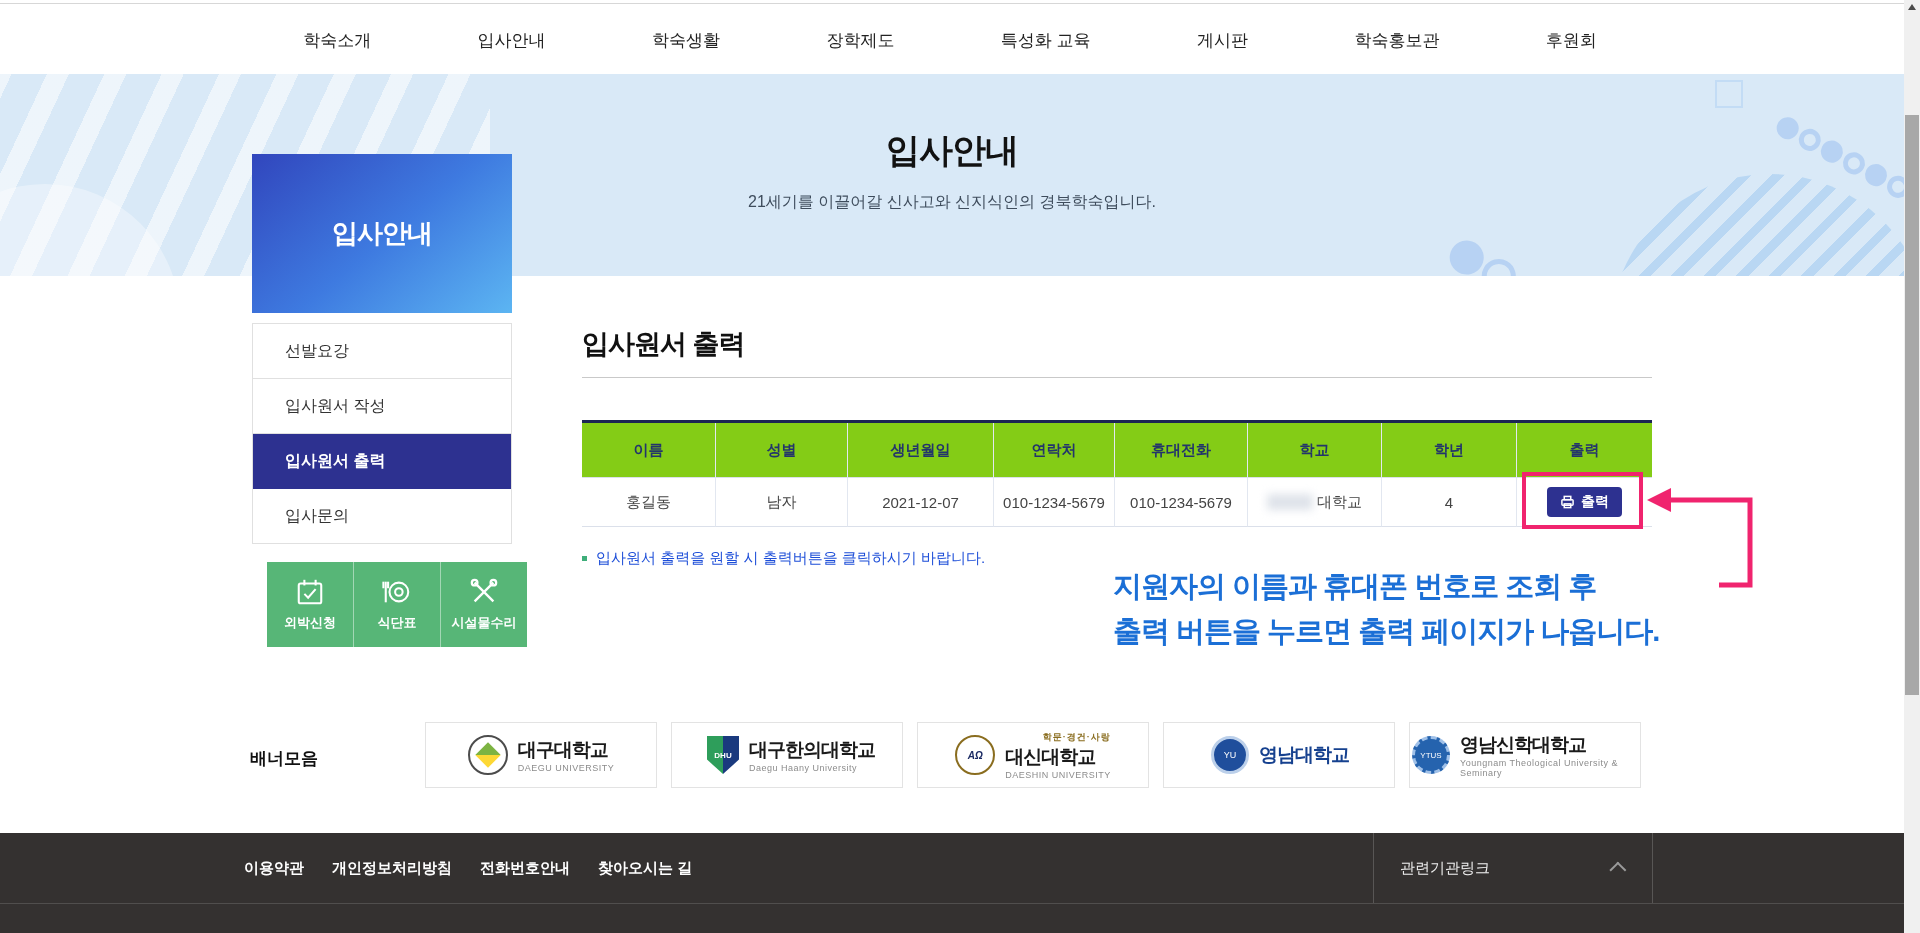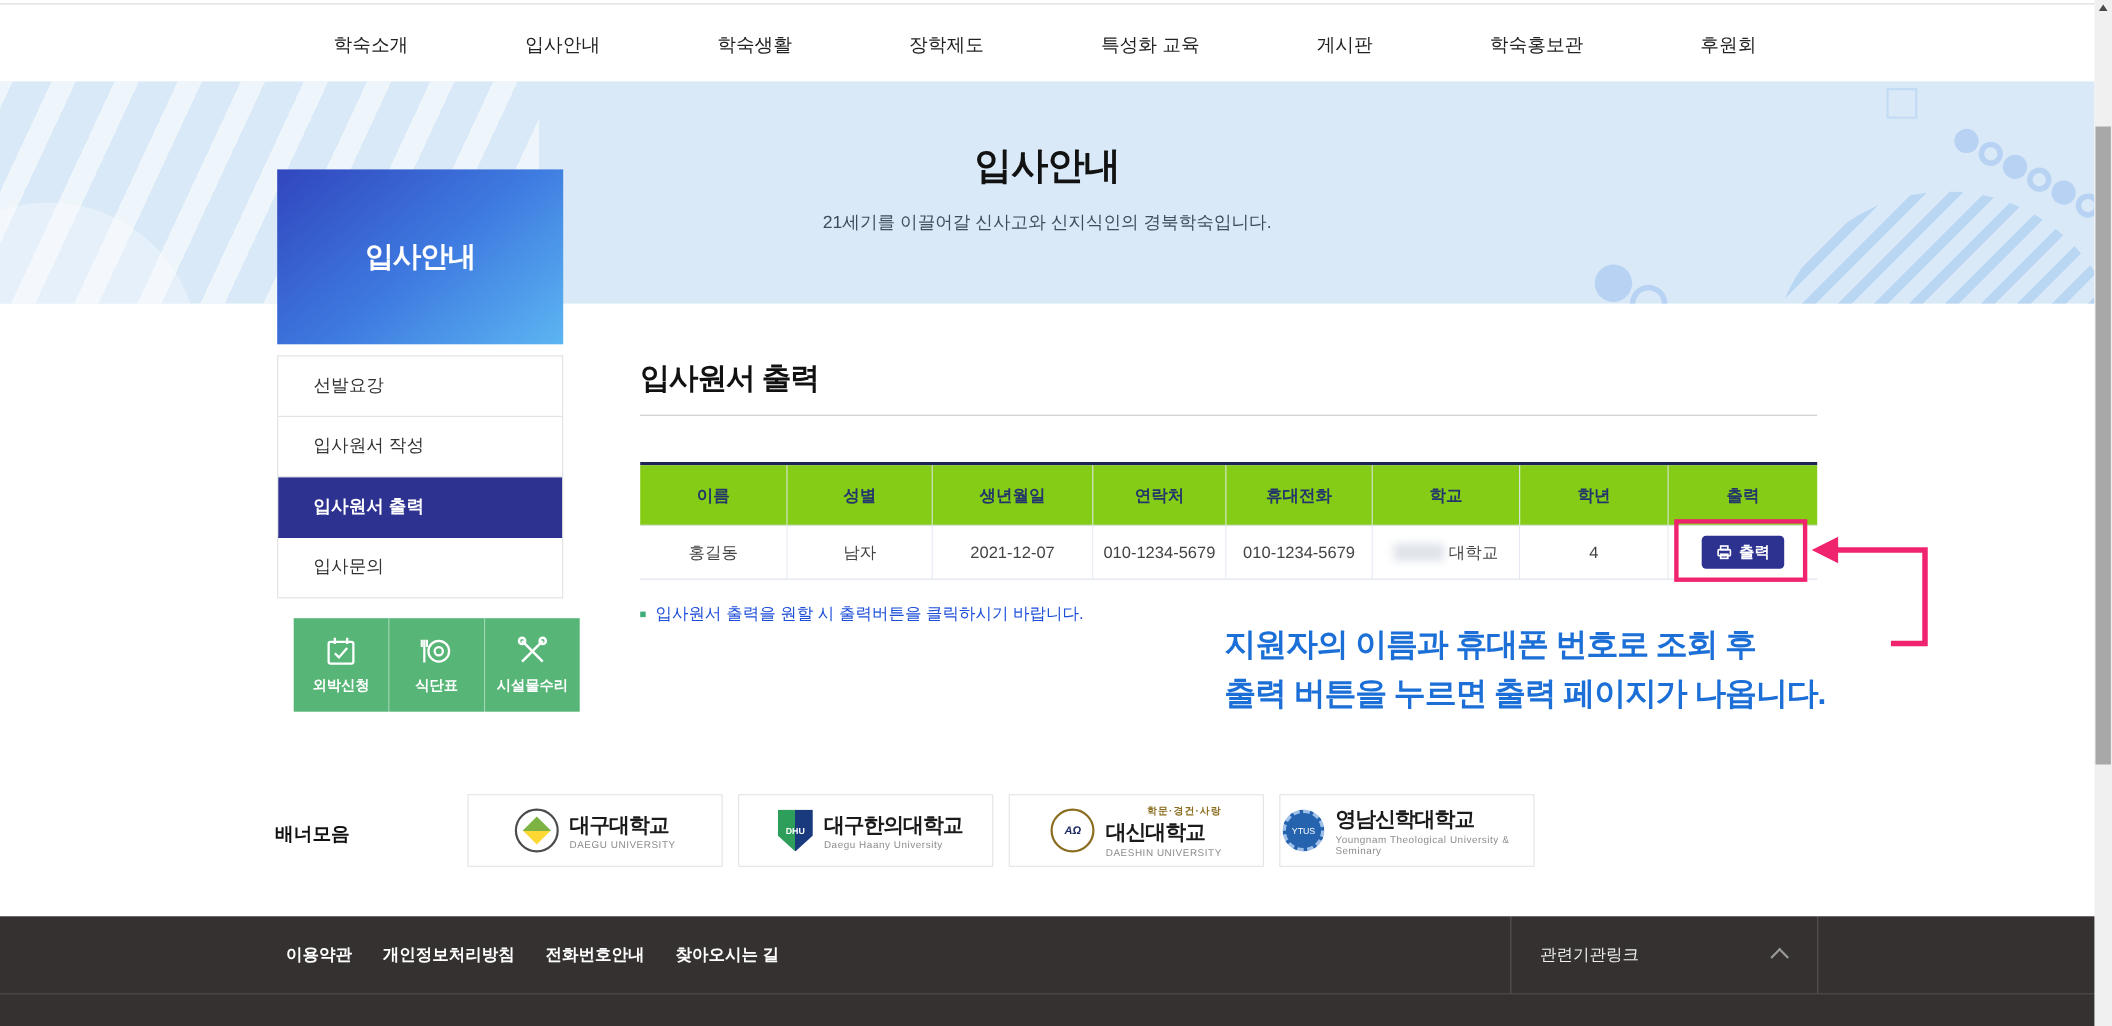--- a/index.html
+++ b/index.html
@@ -97,21 +97,21 @@
   .seal-gear { width:38px; height:38px; border-radius:50%; background:#2563ae; border:3px dashed #9fc0e8;
     display:flex; align-items:center; justify-content:center; color:#fff; font-size:8px; }
   .banner-texts { text-align:left; }
   .banner-top { font-size:9px; color:#8a6d1f; font-weight:700; letter-spacing:1px;text-align:right; }
   .banner-kr { font-size:19px; font-weight:800; color:#1a1a1a; letter-spacing:-1px; }
   .banner-kr.blue { color:#16418f; }
   .banner-en { font-size:9px; color:#8c8c8c; letter-spacing:.5px; }
 
   
   .footer { left:0; top:833px; width:1920px; height:100px; background:#343130; }
-  .footer-links { position:absolute; left:260px; top:0; height:70px; display:flex; align-items:center; gap:28px; }
+  .footer-links { position:absolute; left:244px; top:0; height:70px; display:flex; align-items:center; gap:28px; }
   .footer-link { color:#fff; font-size:15px; font-weight:700; cursor:pointer; white-space:nowrap; }
   .footer-line { position:absolute; left:0; top:70px; width:100%; height:1px; background:rgba(255,255,255,.14); }
   .related { position:absolute; left:1373px; top:0; width:280px; height:70px;
     border-left:1px solid rgba(255,255,255,.18); border-right:1px solid rgba(255,255,255,.18);
     display:flex; align-items:center; justify-content:space-between; padding:0 26px; cursor:pointer; }
   .related-label { color:#efefef; font-size:15px; font-weight:400; }
   .chevron-up { width:12px; height:12px; border-left:2px solid #9a9a9a; border-top:2px solid #9a9a9a;
     transform:rotate(45deg) translateY(3px); }
 
   
@@ -291,20 +291,28 @@
       <span class="seal-ring gold">AΩ</span>
     </span>
     <span class="banner-texts">
       <div class="banner-top">학문·경건·사랑</div>
       <div class="banner-kr">대신대학교</div>
       <div class="banner-en">DAESHIN UNIVERSITY</div>
     </span>
   </div>
   <div class="banner-box">
     <span class="seal">
+      <span class="seal-solid-blue">YU</span>
+    </span>
+    <span class="banner-texts">
+      <div class="banner-kr blue">영남대학교</div>
+    </span>
+  </div>
+  <div class="banner-box">
+    <span class="seal">
       <span class="seal-gear">YTUS</span>
     </span>
     <span class="banner-texts">
       <div class="banner-kr">영남신학대학교</div>
       <div class="banner-en">Youngnam Theological University &amp; Seminary</div>
     </span>
   </div>
 </div>
 
 <div class="abs footer">

